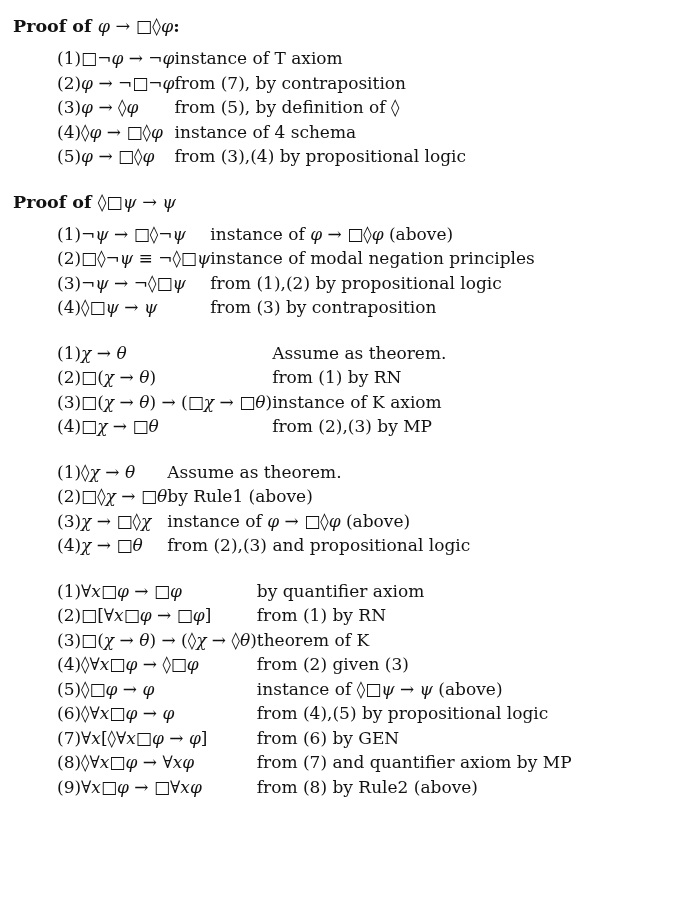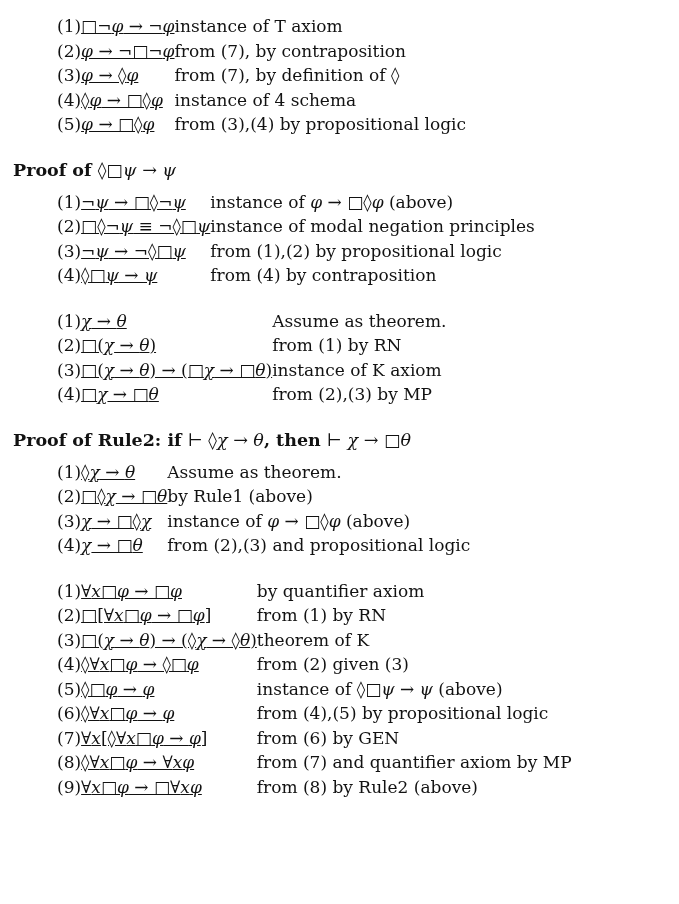--- a/index.html
+++ b/index.html
@@ -27,45 +27,46 @@
     border-collapse: collapse;
     margin-left: 44px;
   }
   table.lines td {
     padding: 0;
     line-height: 24.5px;
     vertical-align: baseline;
     white-space: nowrap;
   }
   td.num { padding-right: 17px; }
-  td.formula { padding-right: 19px; text-decoration: underline; }
+  td.formula { padding-right: 19px; }
 </style>
 </head>
 <body>
 
 <main id="sections">
   <section class="proof">
+    <h2 class="heading"><span class="hb">Proof of </span><span class="hm"><i>φ</i> → □◊<i>φ</i></span><span class="hb">:</span></h2>
     <table class="lines">
       <tbody>
   <tr>
     <td class="num">(1)</td>
     <td class="formula">□¬<i>φ</i> → ¬<i>φ</i></td>
     <td class="just">instance of T axiom</td>
   </tr>
 
   <tr>
     <td class="num">(2)</td>
     <td class="formula"><i>φ</i> → ¬□¬<i>φ</i></td>
     <td class="just">from (7), by contraposition</td>
   </tr>
 
   <tr>
     <td class="num">(3)</td>
     <td class="formula"><i>φ</i> → ◊<i>φ</i></td>
-    <td class="just">from (7), by definition of ◊</td>
+    <td class="just">from (5), by definition of ◊</td>
   </tr>
 
   <tr>
     <td class="num">(4)</td>
     <td class="formula">◊<i>φ</i> → □◊<i>φ</i></td>
     <td class="just">instance of 4 schema</td>
   </tr>
 
   <tr>
     <td class="num">(5)</td>
@@ -94,21 +95,21 @@
 
   <tr>
     <td class="num">(3)</td>
     <td class="formula">¬<i>ψ</i> → ¬◊□<i>ψ</i></td>
     <td class="just">from (1),(2) by propositional logic</td>
   </tr>
 
   <tr>
     <td class="num">(4)</td>
     <td class="formula">◊□<i>ψ</i> → <i>ψ</i></td>
-    <td class="just">from (4) by contraposition</td>
+    <td class="just">from (3) by contraposition</td>
   </tr>
 </tbody>
     </table>
   </section>
 
   <section class="proof">
     <table class="lines">
       <tbody>
   <tr>
     <td class="num">(1)</td>
@@ -131,21 +132,20 @@
   <tr>
     <td class="num">(4)</td>
     <td class="formula">□<i>χ</i> → □<i>θ</i></td>
     <td class="just">from (2),(3) by MP</td>
   </tr>
 </tbody>
     </table>
   </section>
 
   <section class="proof">
-    <h2 class="heading"><span class="hb">Proof of Rule2: if </span><span class="hm">⊢ ◊<i>χ</i> → <i>θ</i></span><span class="hb">, then </span><span class="hm">⊢ <i>χ</i> → □<i>θ</i></span></h2>
     <table class="lines">
       <tbody>
   <tr>
     <td class="num">(1)</td>
     <td class="formula">◊<i>χ</i> → <i>θ</i></td>
     <td class="just">Assume as theorem.</td>
   </tr>
 
   <tr>
     <td class="num">(2)</td>

